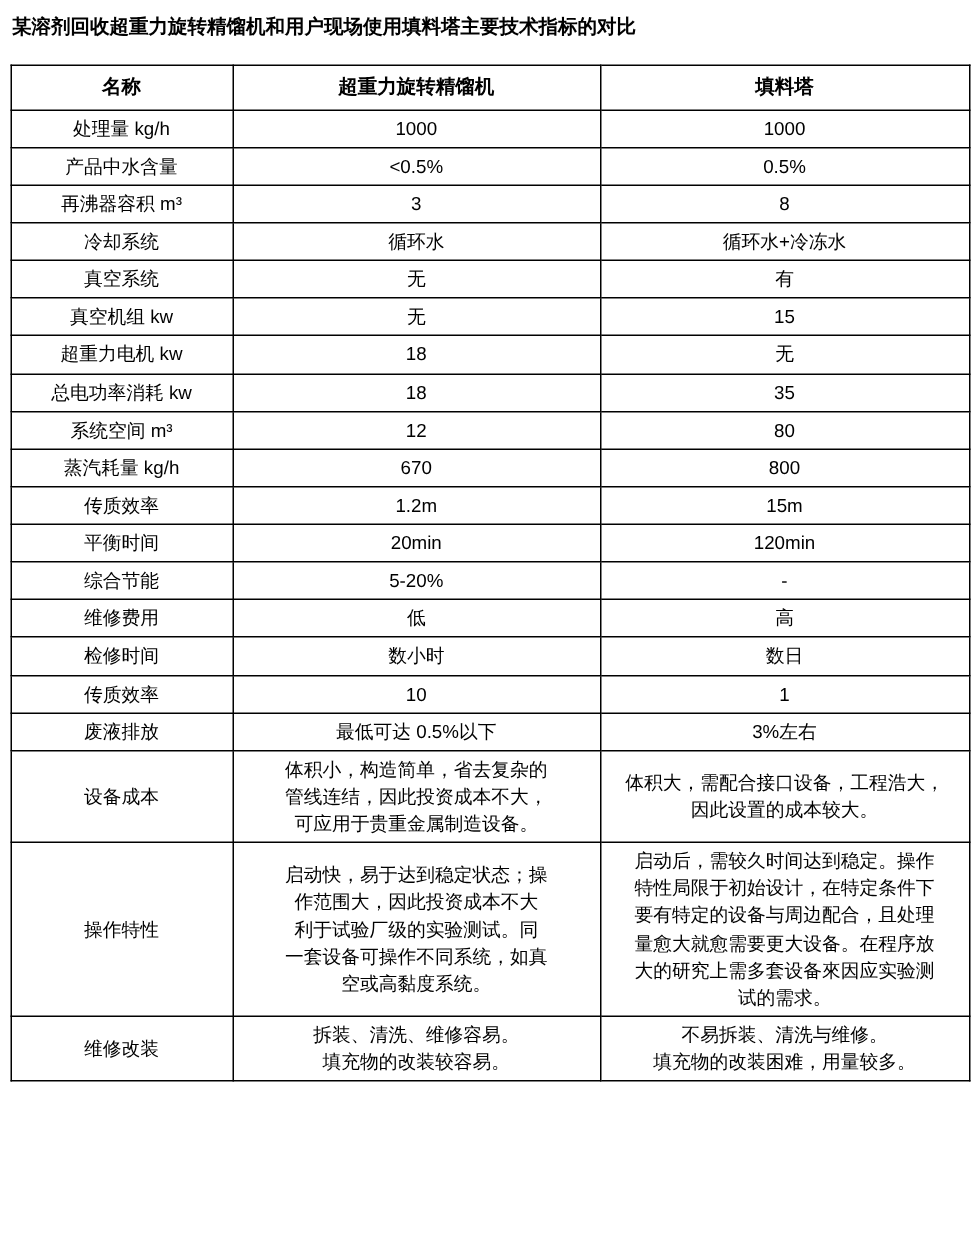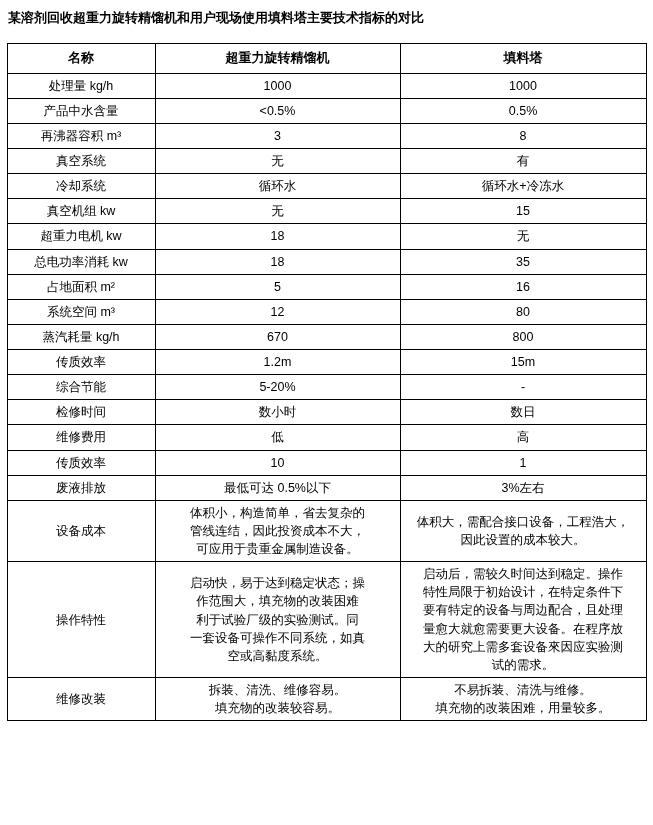--- a/index.html
+++ b/index.html
@@ -90,80 +90,80 @@
         <td class="name-cell">产品中水含量</td>
         <td>&lt;0.5%</td>
         <td>0.5%</td>
       </tr>
       <tr>
         <td class="name-cell">再沸器容积 m³</td>
         <td>3</td>
         <td>8</td>
       </tr>
       <tr>
+        <td class="name-cell">冷却系统</td>
+        <td>循环水</td>
+        <td>循环水+冷冻水</td>
+      </tr>
+      <tr>
         <td class="name-cell">真空系统</td>
         <td>无</td>
         <td>有</td>
       </tr>
       <tr>
-        <td class="name-cell">冷却系统</td>
-        <td>循环水</td>
-        <td>循环水+冷冻水</td>
-      </tr>
-      <tr>
         <td class="name-cell">真空机组 kw</td>
         <td>无</td>
         <td>15</td>
       </tr>
       <tr>
         <td class="name-cell">超重力电机 kw</td>
         <td>18</td>
         <td>无</td>
       </tr>
       <tr>
         <td class="name-cell">总电功率消耗 kw</td>
         <td>18</td>
         <td>35</td>
       </tr>
       <tr>
-        <td class="name-cell">占地面积 m²</td>
-        <td>5</td>
-        <td>16</td>
-      </tr>
-      <tr>
         <td class="name-cell">系统空间 m³</td>
         <td>12</td>
         <td>80</td>
       </tr>
       <tr>
         <td class="name-cell">蒸汽耗量 kg/h</td>
         <td>670</td>
         <td>800</td>
       </tr>
       <tr>
         <td class="name-cell">传质效率</td>
         <td>1.2m</td>
         <td>15m</td>
       </tr>
       <tr>
+        <td class="name-cell">平衡时间</td>
+        <td>20min</td>
+        <td>120min</td>
+      </tr>
+      <tr>
         <td class="name-cell">综合节能</td>
         <td>5-20%</td>
         <td>-</td>
       </tr>
       <tr>
+        <td class="name-cell">维修费用</td>
+        <td>低</td>
+        <td>高</td>
+      </tr>
+      <tr>
         <td class="name-cell">检修时间</td>
         <td>数小时</td>
         <td>数日</td>
       </tr>
       <tr>
-        <td class="name-cell">维修费用</td>
-        <td>低</td>
-        <td>高</td>
-      </tr>
-      <tr>
         <td class="name-cell">传质效率</td>
         <td>10</td>
         <td>1</td>
       </tr>
       <tr>
         <td class="name-cell">废液排放</td>
         <td>最低可达 0.5%以下</td>
         <td>3%左右</td>
       </tr>
 
@@ -177,21 +177,21 @@
         <td class="blk">
           <span class="ln">体积大，需配合接口设备，工程浩大，</span>
           <span class="ln">因此设置的成本较大。</span>
         </td>
       </tr>
 
       <tr>
         <td class="name-cell">操作特性</td>
         <td class="blk">
           <span class="ln">启动快，易于达到稳定状态；操</span>
-          <span class="ln">作范围大，填充物的改装困难</span>
+          <span class="ln">作范围大，因此投资成本不大</span>
           <span class="ln">利于试验厂级的实验测试。同</span>
           <span class="ln">一套设备可操作不同系统，如真</span>
           <span class="ln">空或高黏度系统。</span>
         </td>
         <td class="blk">
           <span class="ln">启动后，需较久时间达到稳定。操作</span>
           <span class="ln">特性局限于初始设计，在特定条件下</span>
           <span class="ln">要有特定的设备与周边配合，且处理</span>
           <span class="ln">量愈大就愈需要更大设备。在程序放</span>
           <span class="ln">大的研究上需多套设备來因应实验测</span>

